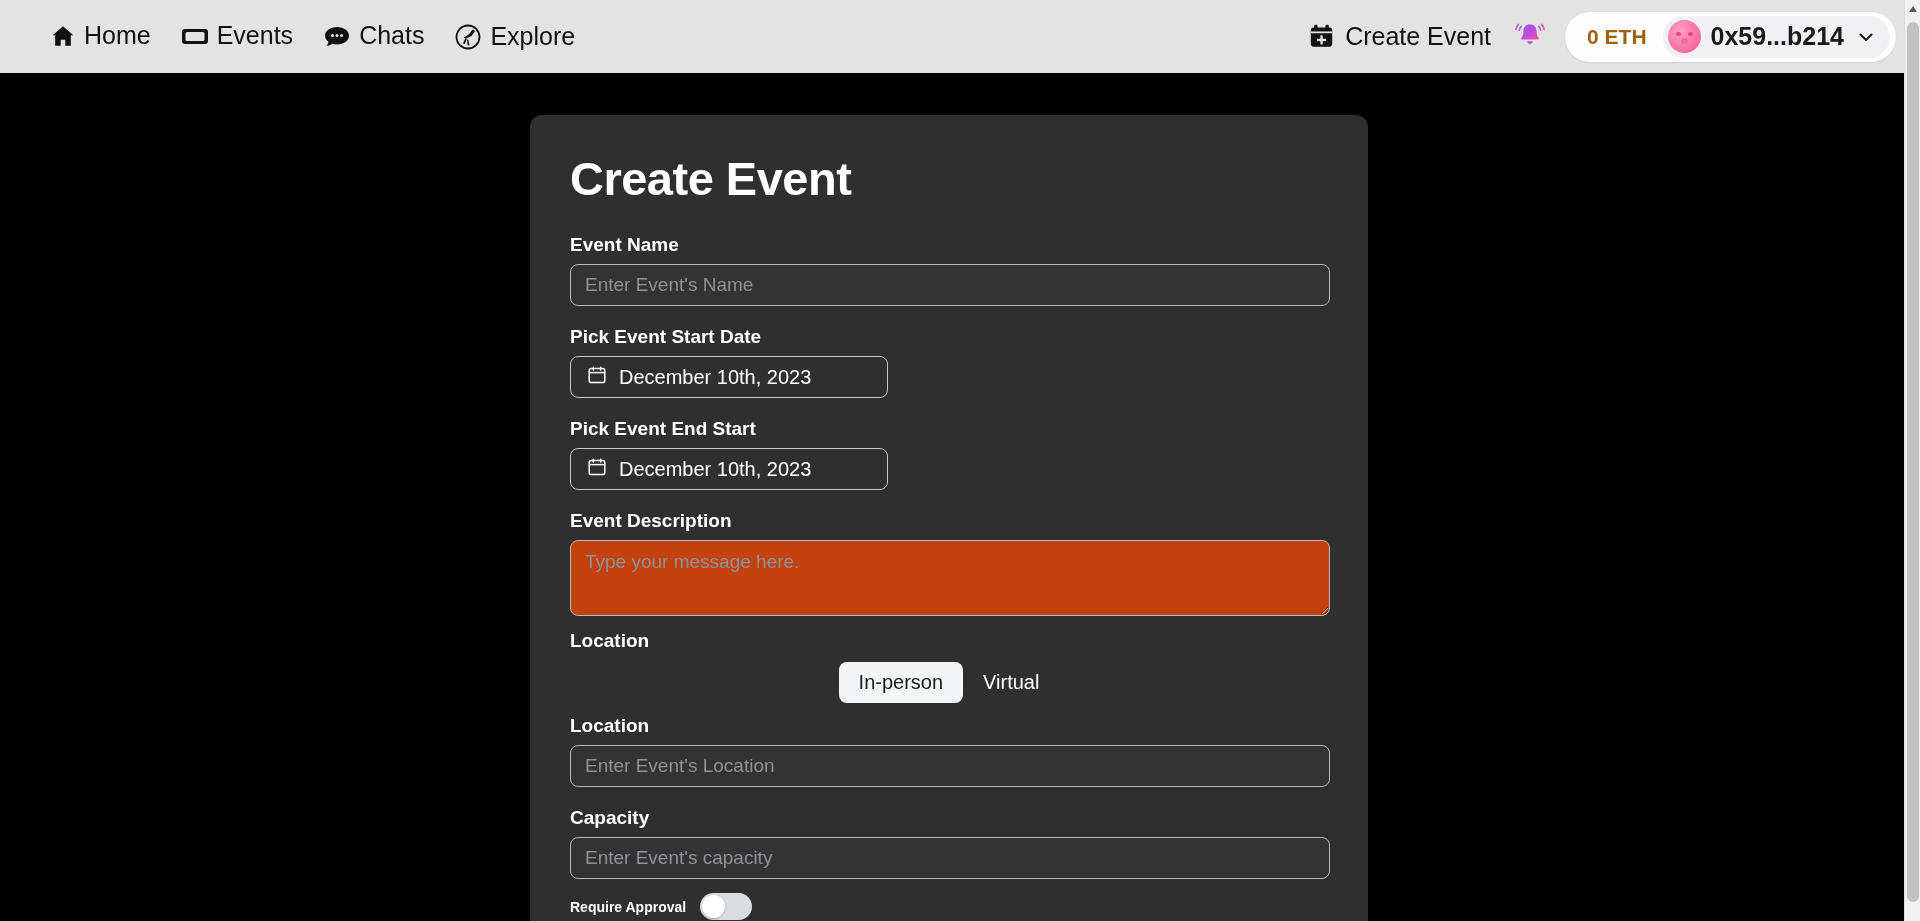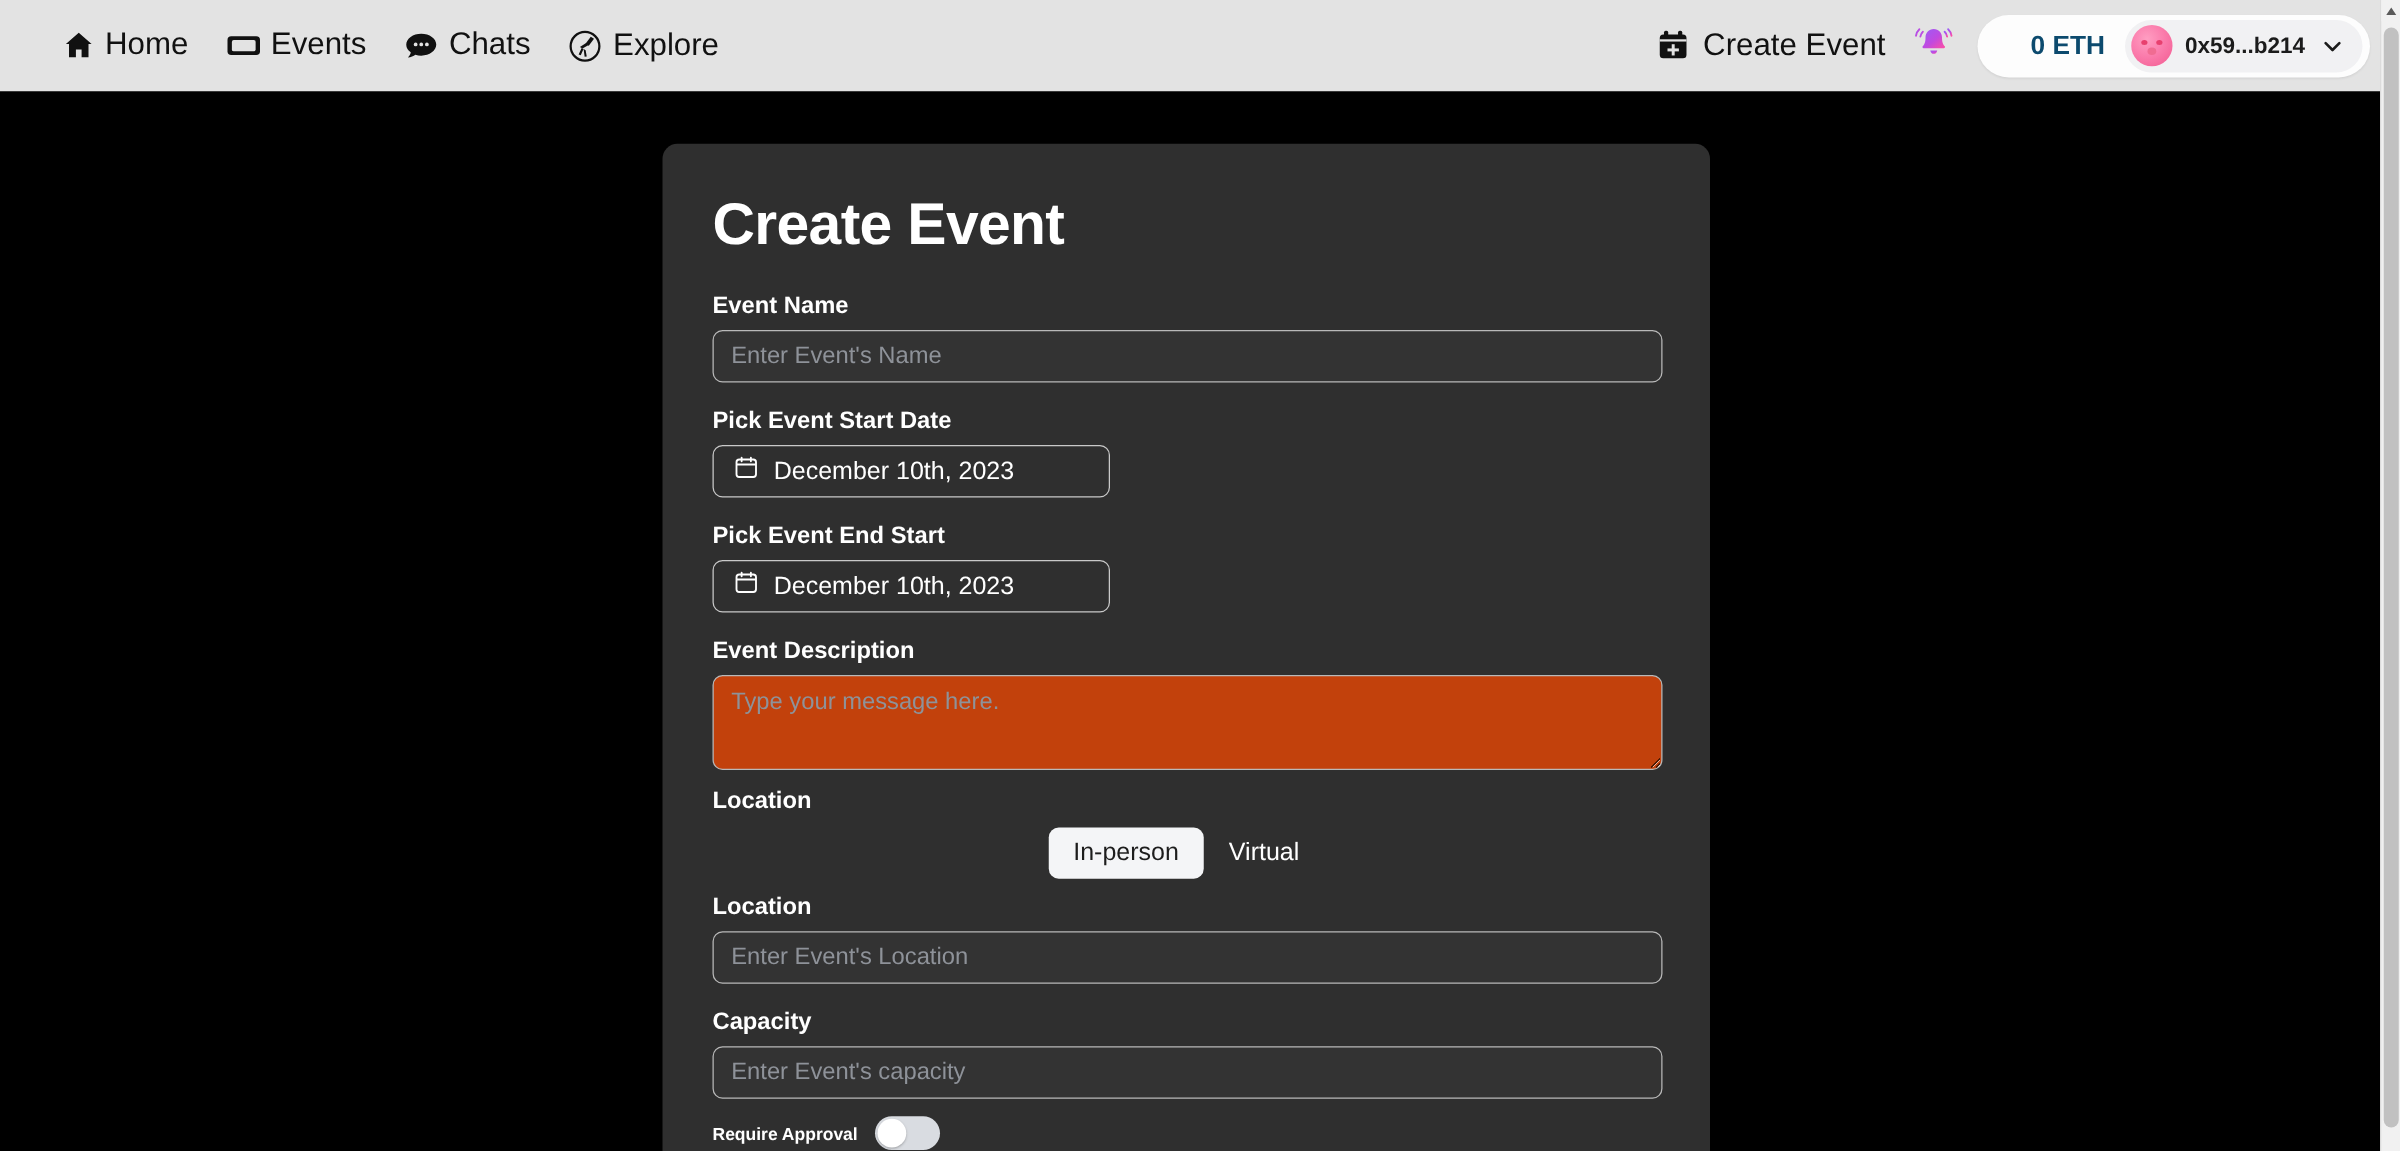--- a/index.html
+++ b/index.html
@@ -86,23 +86,22 @@
     border-radius: 40px;
     height: 50px;
     padding: 0 6px 0 22px;
     gap: 16px;
     cursor: pointer;
     box-shadow: 0 1px 2px rgba(0,0,0,0.08);
   }
   .wallet-eth {
     font-size: 21px;
     font-weight: bold;
-    color: #0c4a6e;
+    color: #a16207;
     white-space: nowrap;
-    margin-left: 20px;
   }
   .wallet-acct {
     display: flex;
     align-items: center;
     gap: 10px;
     background: #f1f1f3;
     border-radius: 40px;
     height: 42px;
     padding: 0 14px 0 5px;
   }
@@ -117,21 +116,21 @@
   .avatar::before {
     content: "";
     position: absolute;
     left: 8px; top: 12px;
     width: 5px; height: 4px;
     border-radius: 50%;
     background: #e8406f;
     box-shadow: 12px 0 0 #e8406f, 6px 7px 0 1px #f06c92;
   }
   .wallet-addr {
-    font-size: 18px;
+    font-size: 25px;
     font-weight: bold;
     color: #1b1b1b;
     white-space: nowrap;
   }
   .chev {
     margin-left: 2px;
     display: flex;
     align-items: center;
   }
 

